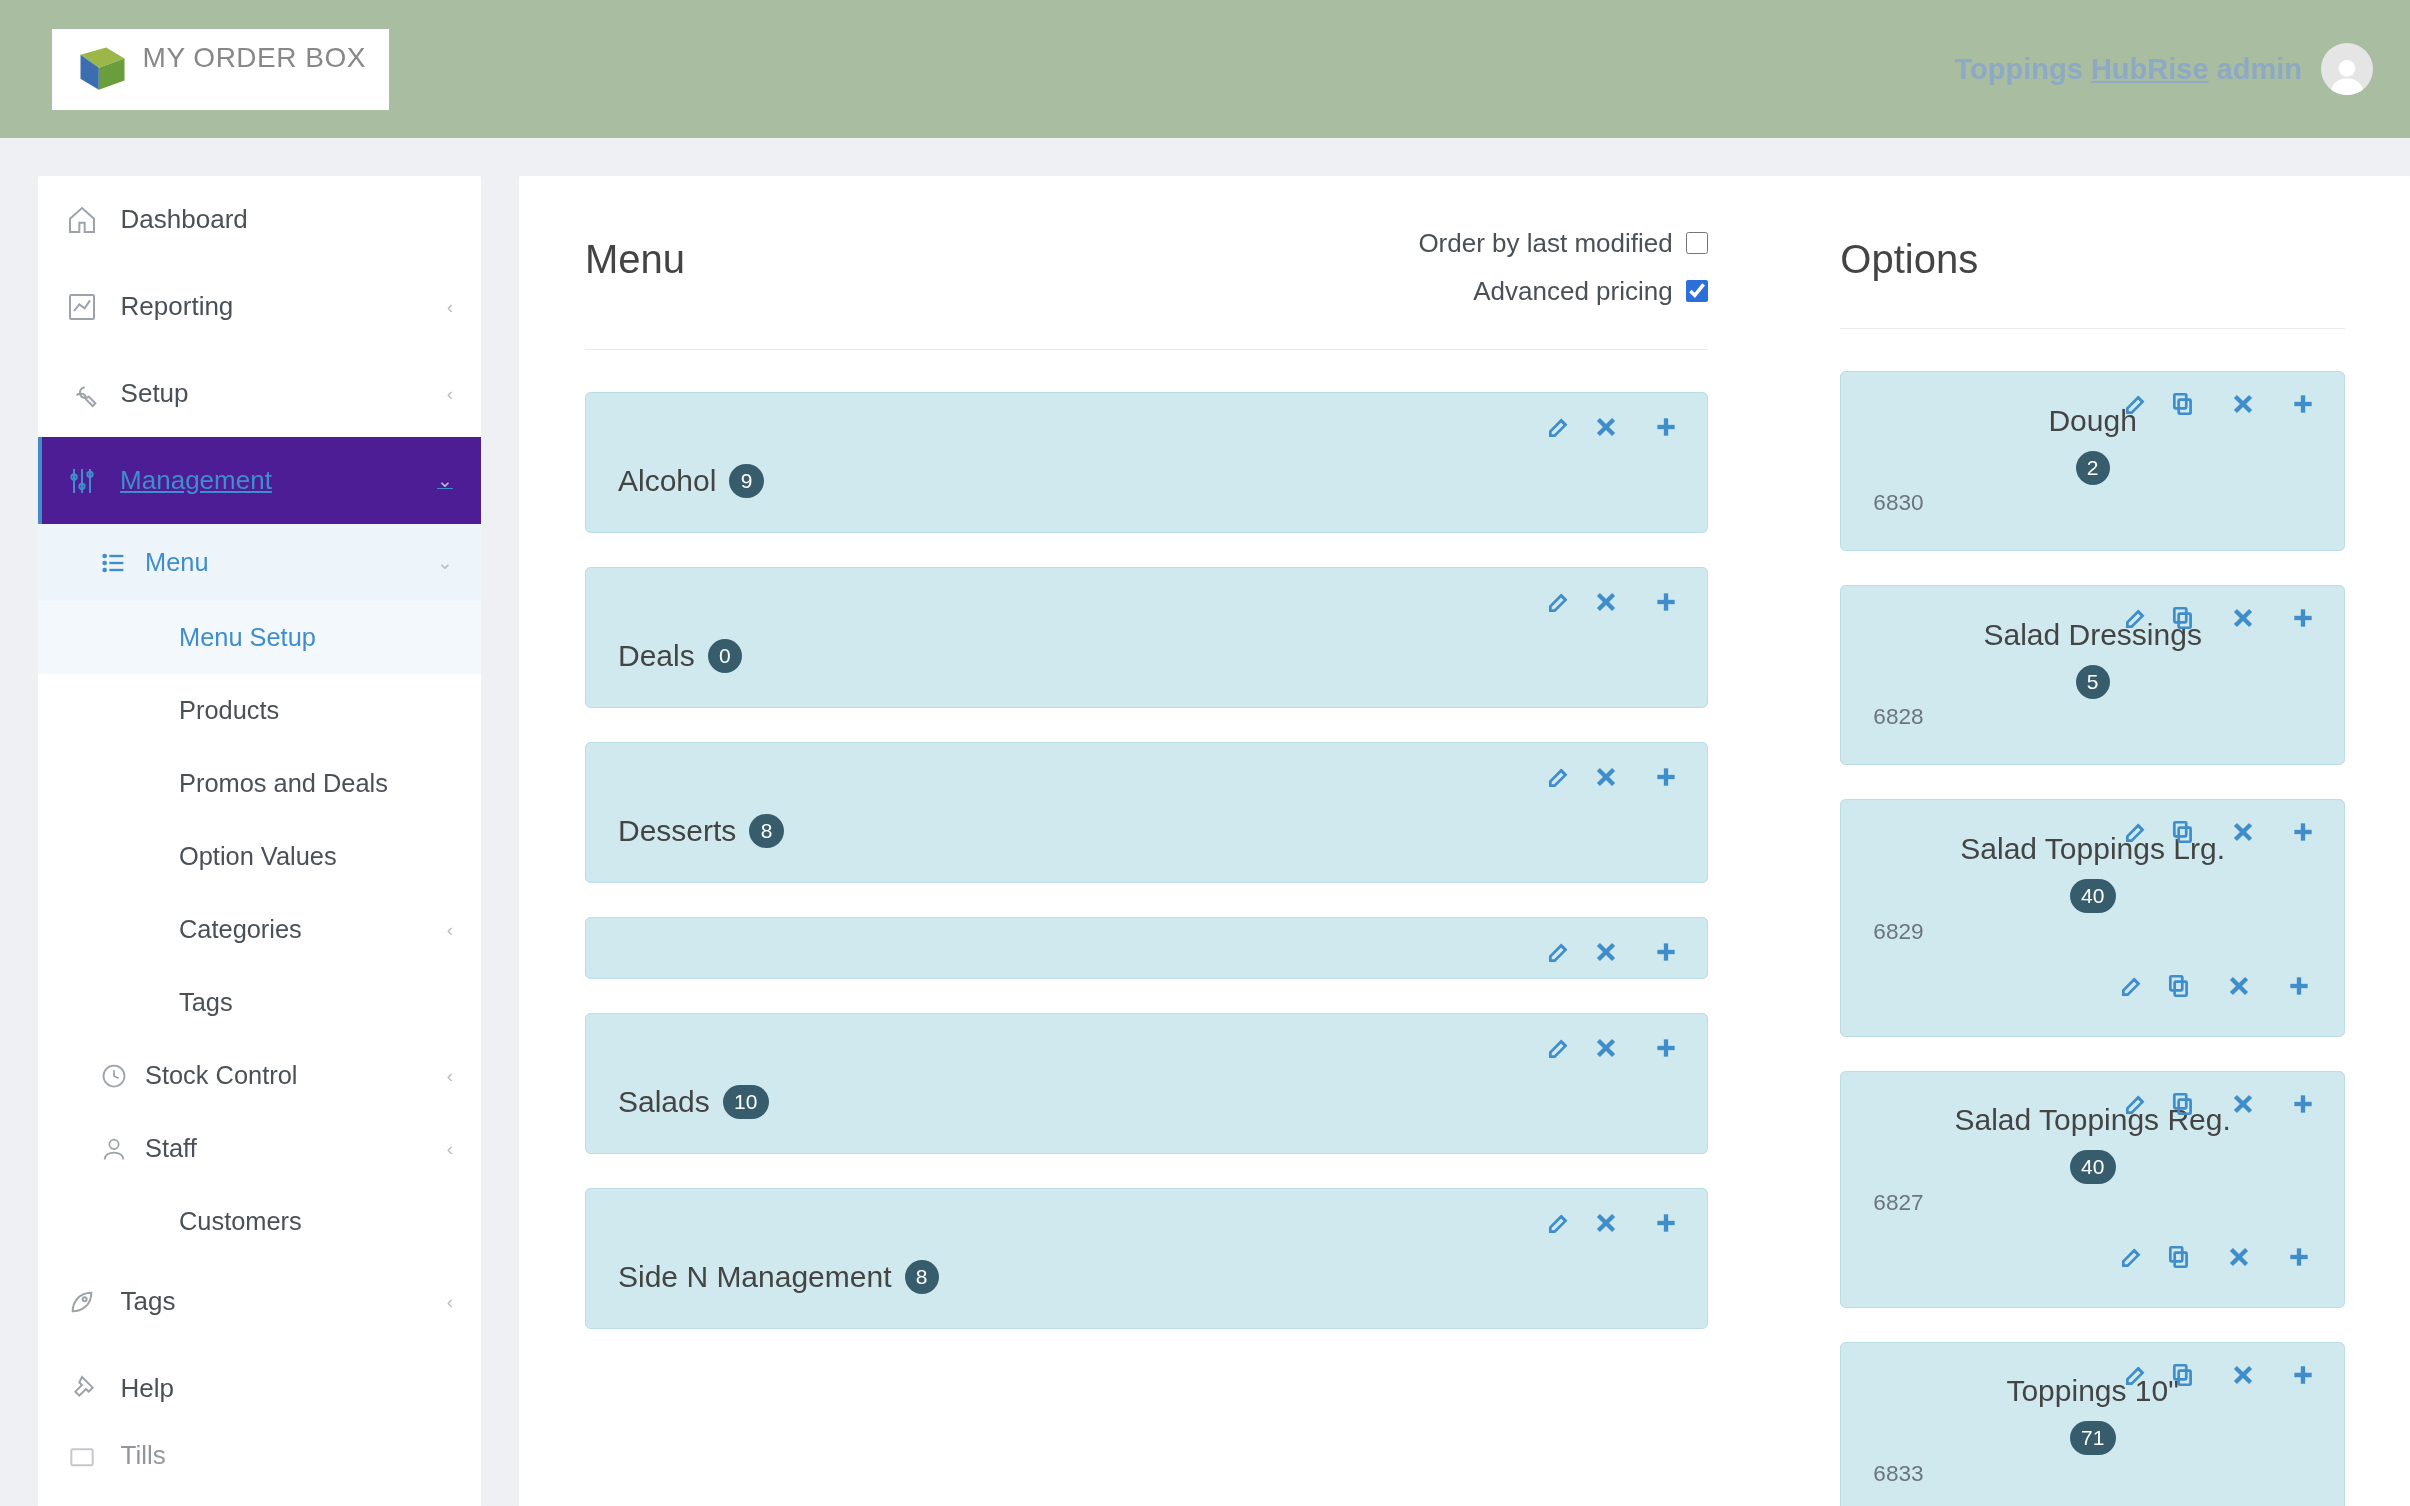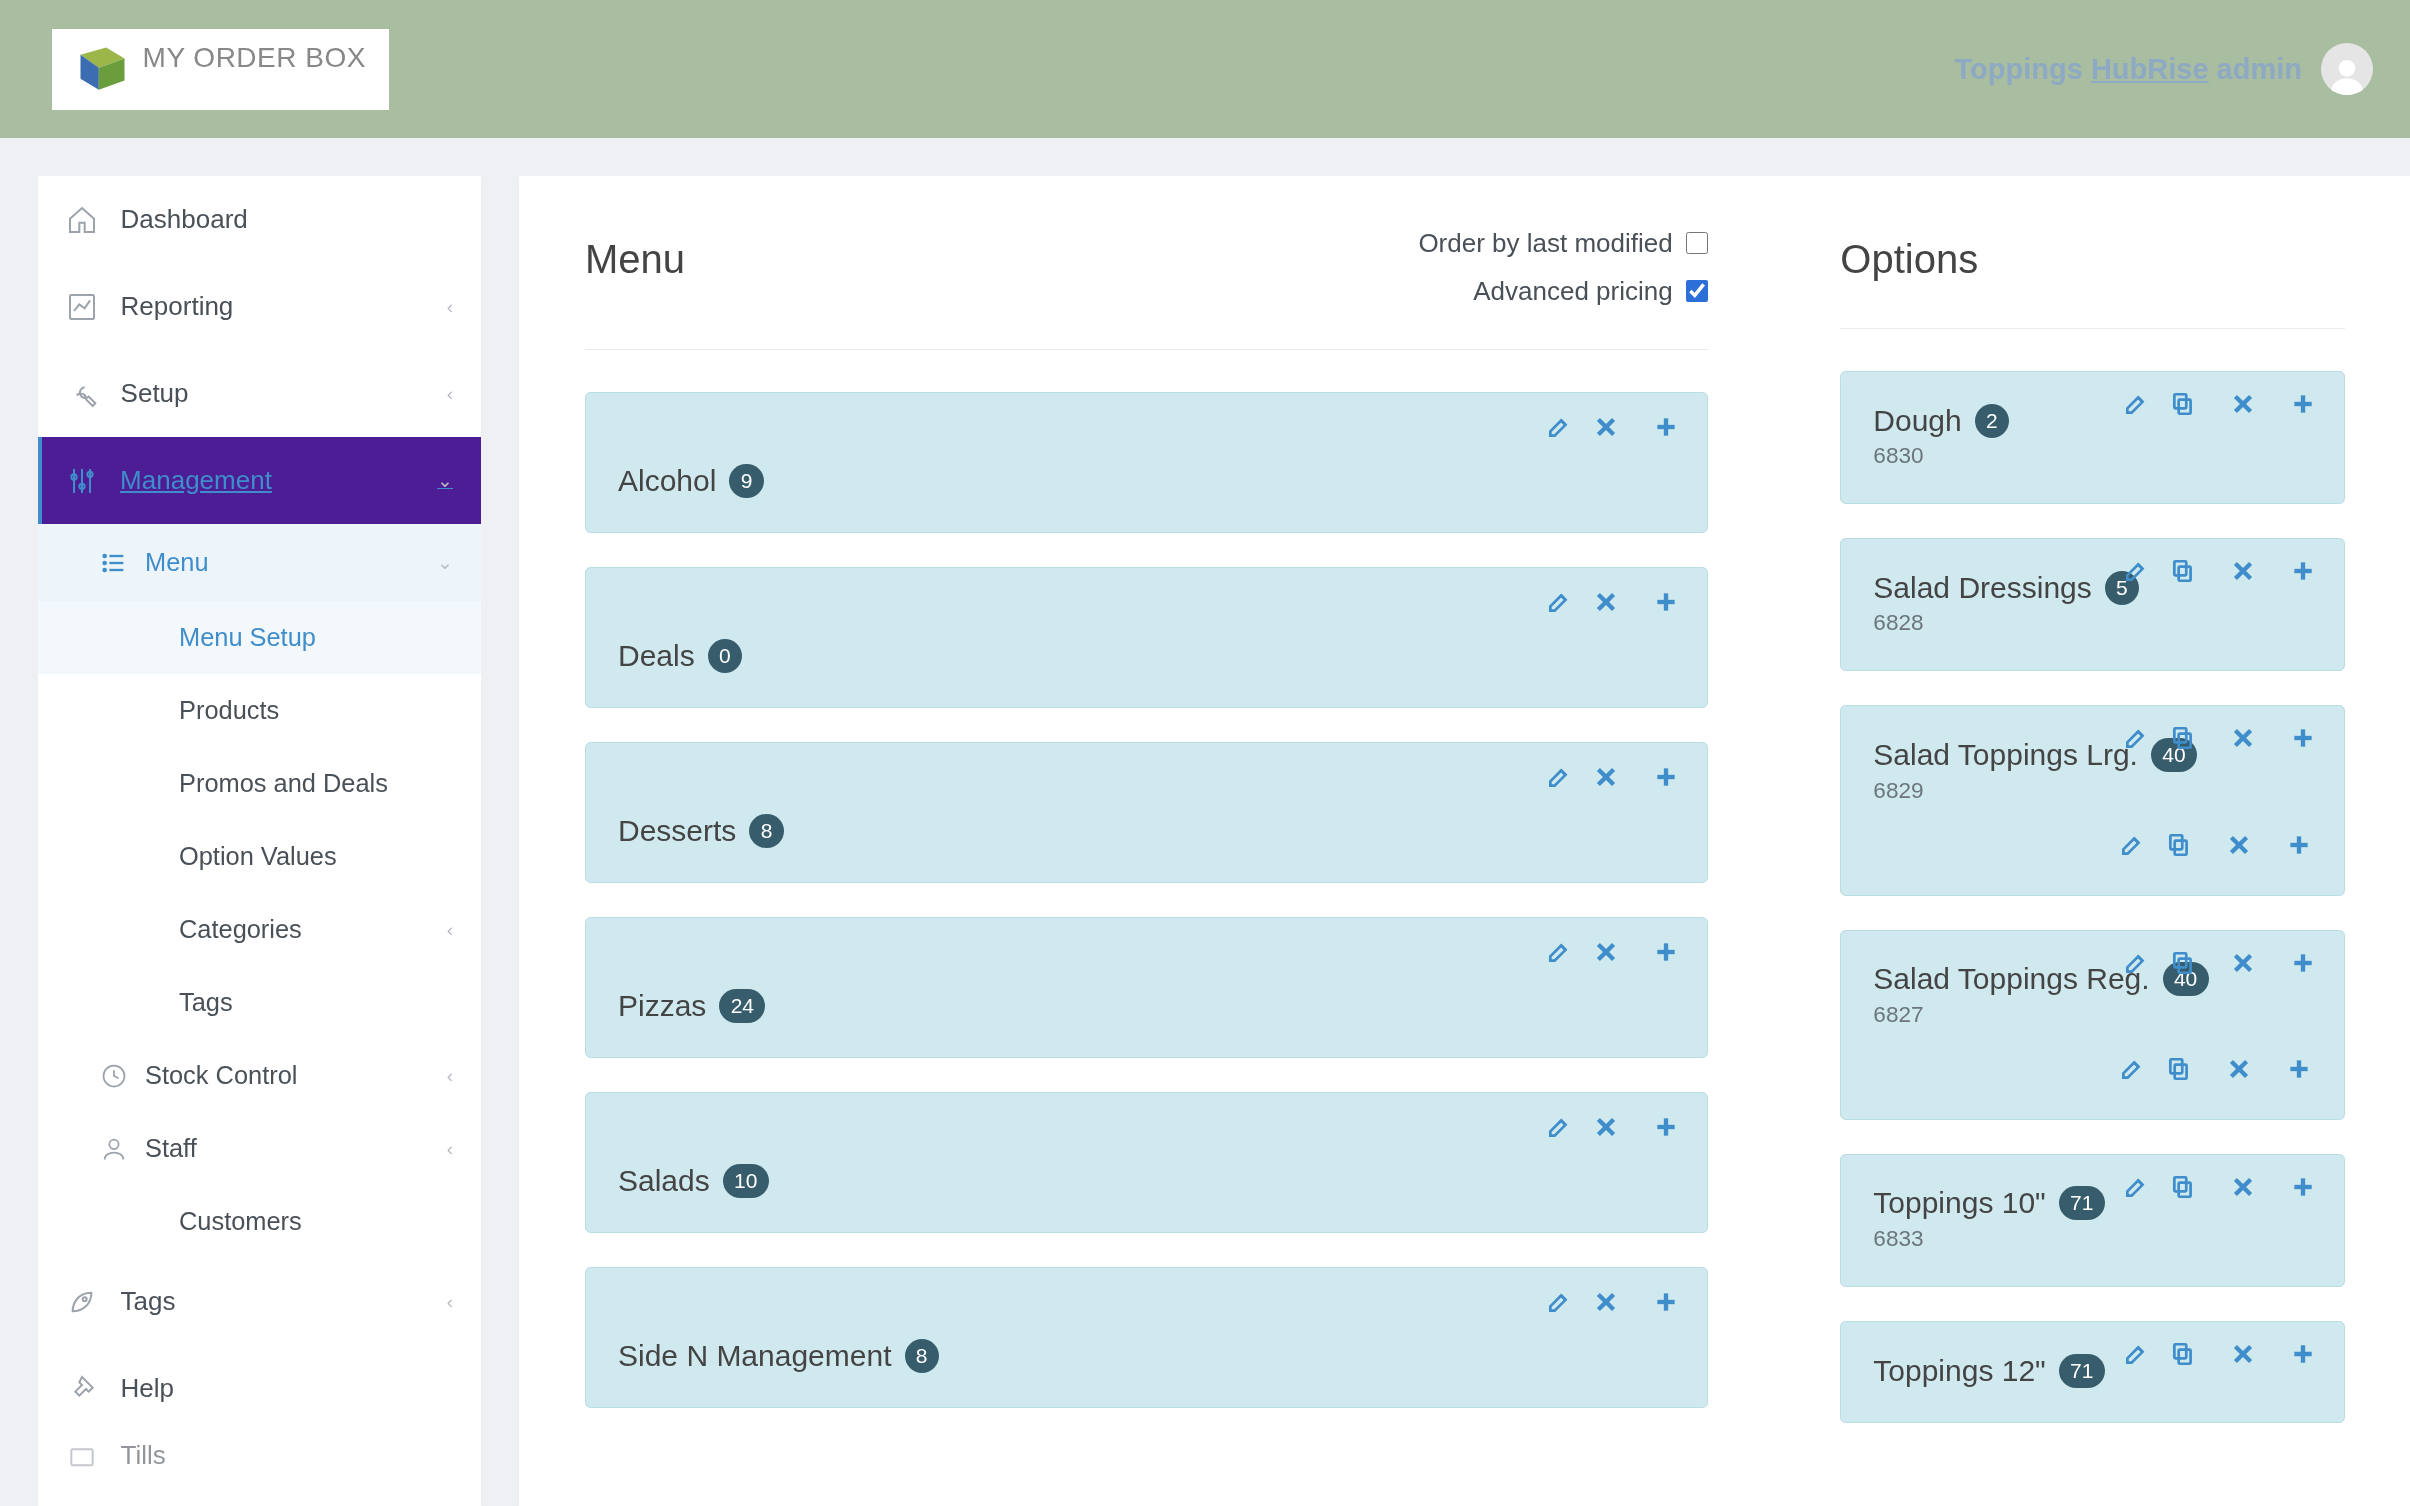--- a/index.html
+++ b/index.html
@@ -205,21 +205,21 @@
   color: #3f8dca;
 }
 .card-actions .act { cursor: pointer; }
 .card-actions svg { width: 26px; height: 26px; stroke: #3f8dca; fill: #3f8dca; }
 .card-title-row {
   margin-top: 45px;
   display: flex;
   align-items: center;
   gap: 13px;
 }
-.card.small .card-title-row { margin-top: 5.6px; }
+.card.small .card-title-row { margin-top: 5.6px; flex-direction: column; }
 .card-title { font-size: 30px; color: #444; }
 .badge {
   background: #375d6c;
   color: #fff;
   border-radius: 19px;
   min-width: 34px;
   height: 34px;
   padding: 0 11.3px;
   display: inline-flex;
   align-items: center;
@@ -470,24 +470,20 @@
                 </svg></span>
     <span class="act"><svg viewBox="0 0 24 24">
                   <line x1="5" y1="5" x2="19" y2="19" stroke="#3f8dca" stroke-width="4"></line>
                   <line x1="19" y1="5" x2="5" y2="19" stroke="#3f8dca" stroke-width="4"></line>
                 </svg></span>
     <span class="act" style="margin-left:13px"><svg viewBox="0 0 24 24">
                   <line x1="12" y1="4" x2="12" y2="20" stroke="#3f8dca" stroke-width="4"></line>
                   <line x1="4" y1="12" x2="20" y2="12" stroke="#3f8dca" stroke-width="4"></line>
                 </svg></span>
   </div>
-    <div class="card-title-row">
-      <span class="card-title">Pizzas</span>
-      <span class="badge">24</span>
-    </div>
           </div>
           <div class="card">
             <div class="card-actions">
     <span class="act"><svg viewBox="0 0 24 24">
                   <path d="M4 16l10-10 4 4-10 10H4v-4z" fill="none" stroke="#3f8dca" stroke-width="2.5"></path>
                   <path d="M14 6l4 4" stroke="#3f8dca" stroke-width="2.5"></path>
                 </svg></span>
     <span class="act"><svg viewBox="0 0 24 24">
                   <line x1="5" y1="5" x2="19" y2="19" stroke="#3f8dca" stroke-width="4"></line>
                   <line x1="19" y1="5" x2="5" y2="19" stroke="#3f8dca" stroke-width="4"></line>

